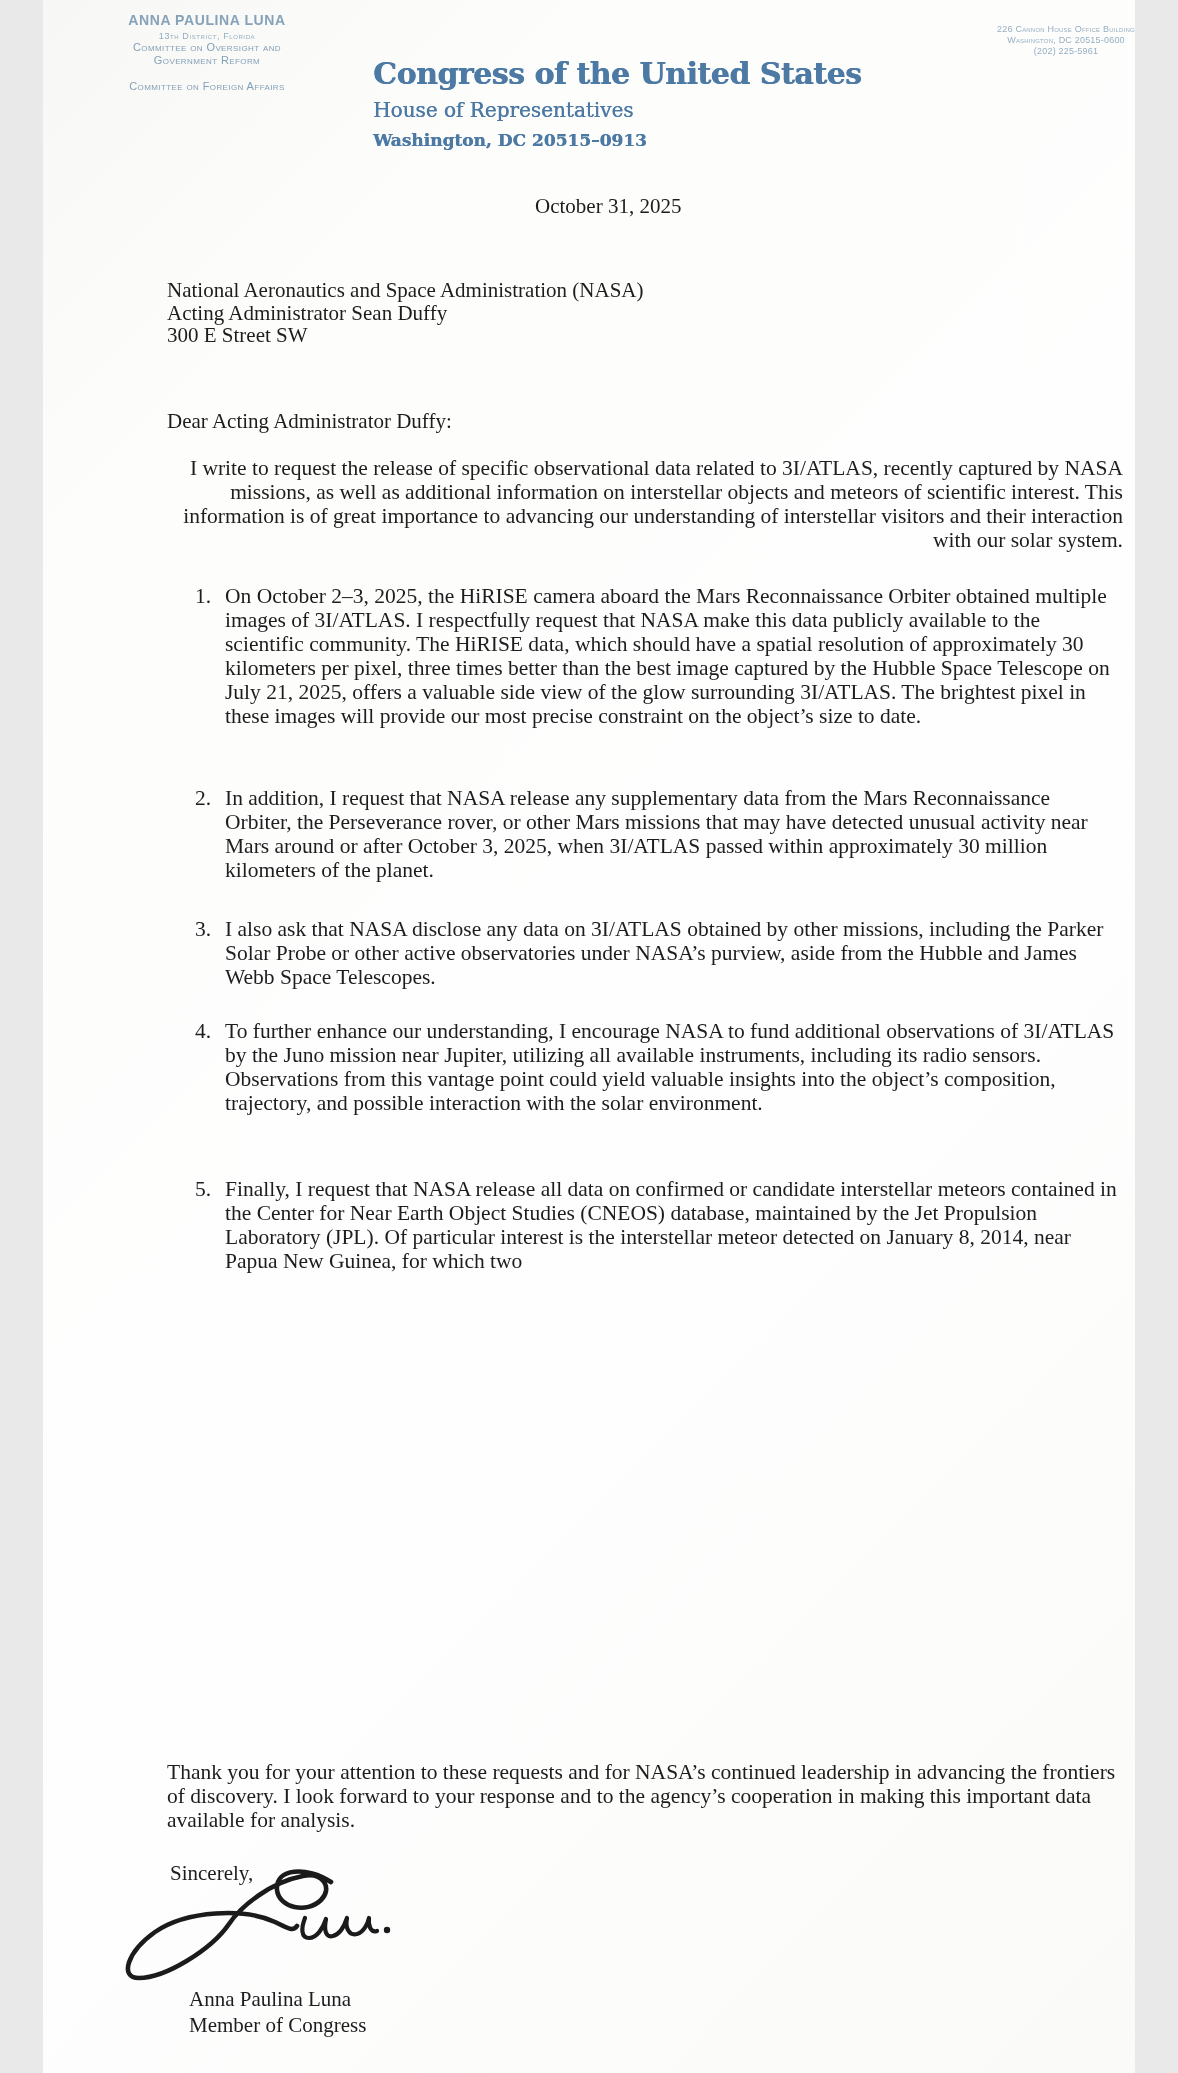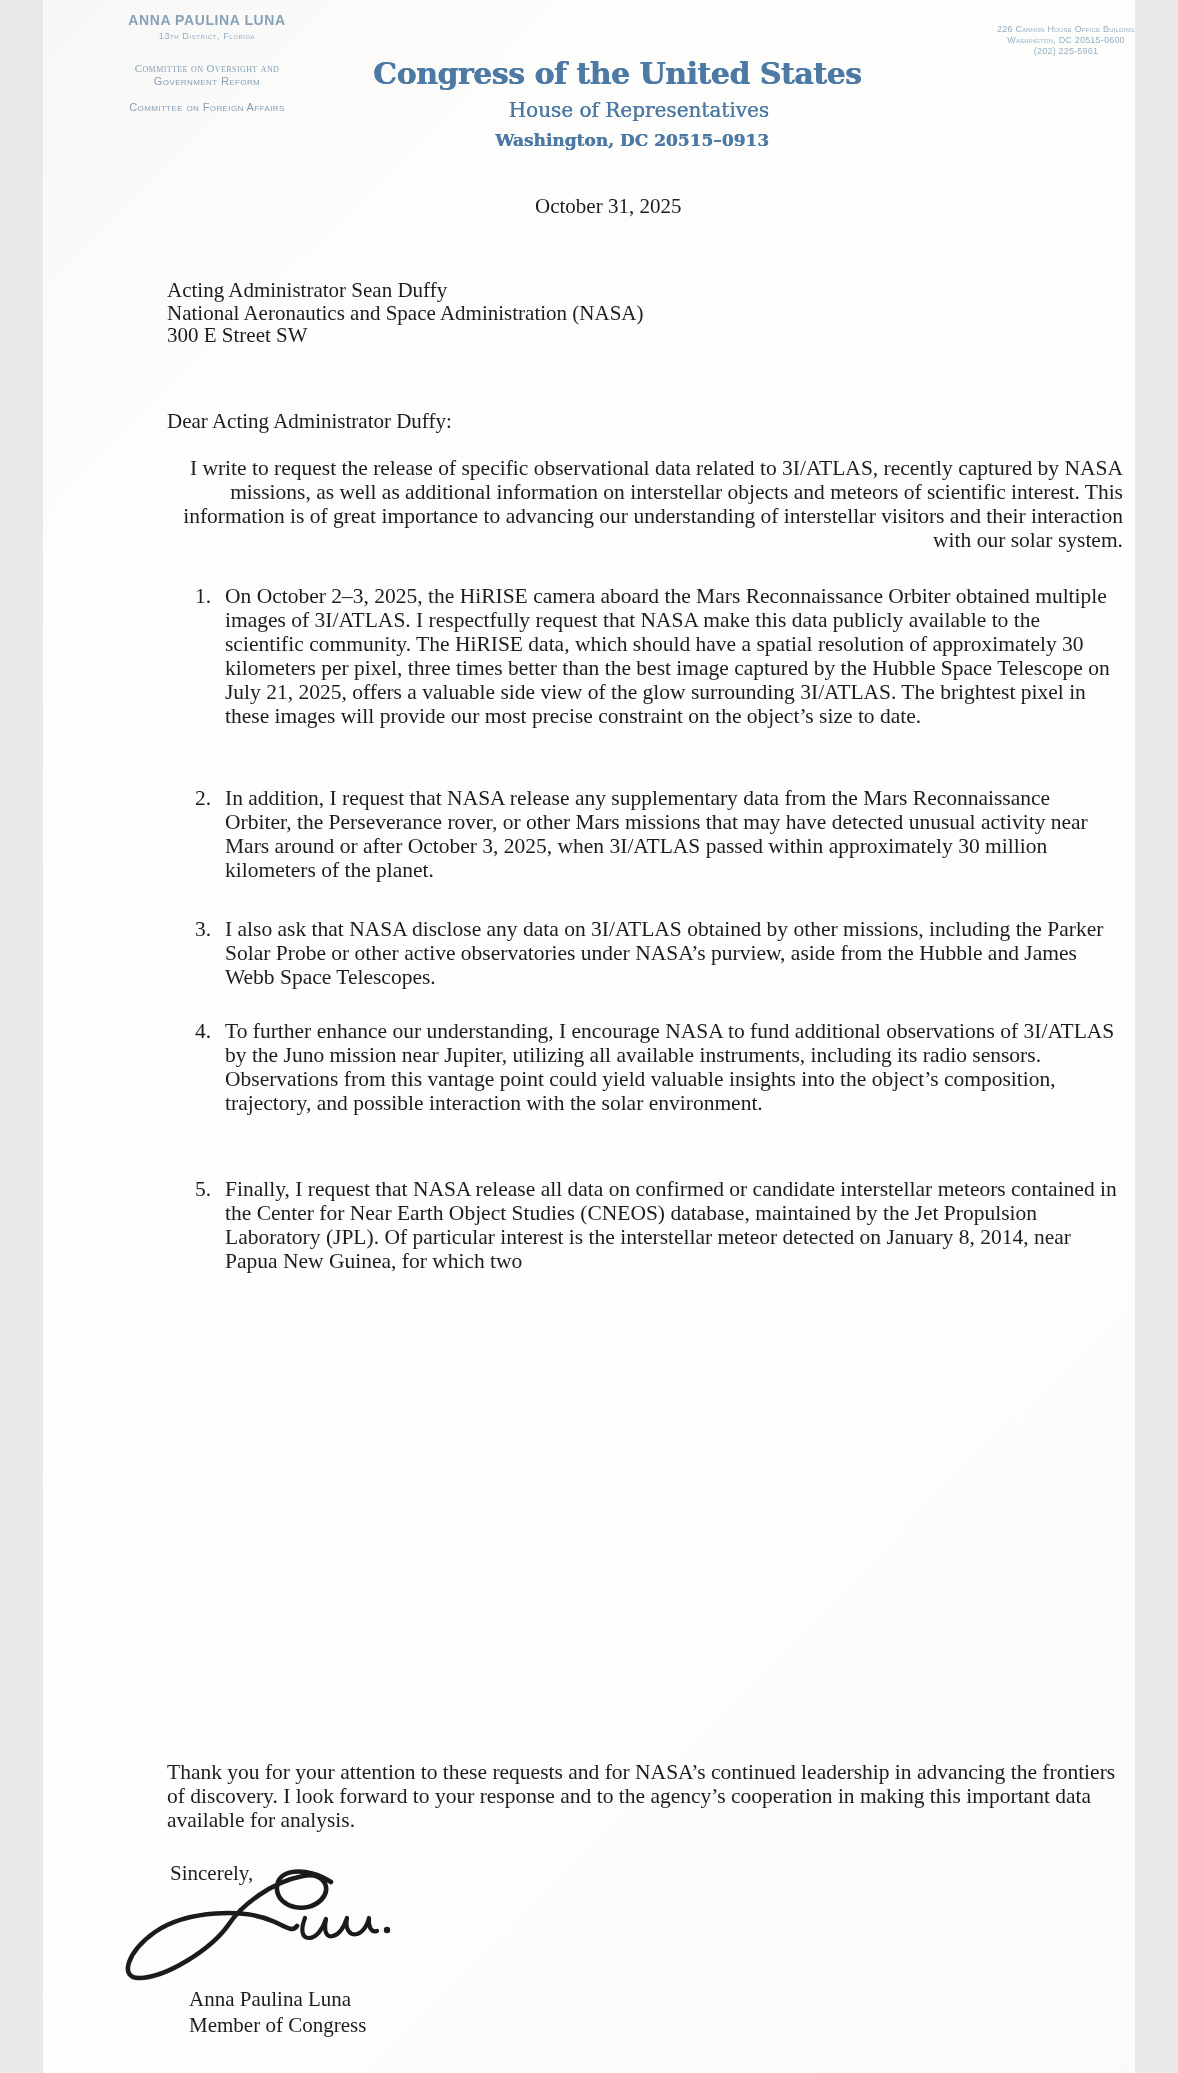--- a/index.html
+++ b/index.html
@@ -16,26 +16,26 @@
   
   .lh-left{
     position:absolute;left:40px;top:12px;width:248px;
     text-align:center;
     font-family:"Liberation Sans",sans-serif;
     color:#8aa6bc;
   }
   .lh-left .name{font-size:14px;font-weight:bold;letter-spacing:.6px;color:#86a2b9;}
   .lh-left .district{font-size:9px;font-variant:small-caps;letter-spacing:.6px;margin-top:3px;color:#93aec2;}
   .lh-left .committee{font-size:11px;font-variant:small-caps;letter-spacing:.4px;line-height:13px;color:#84a0b7;}
-  .lh-left .committee.first{margin-top:21px;font-family:Liberation Serif, serif;}
+  .lh-left .committee.first{}
   .lh-left .committee.second{margin-top:13px;}
 
   .lh-center{
     position:absolute;left:330px;top:56px;width:396px;
-    text-align:right;color:#4d7aa4;
+    text-align:left;color:#4d7aa4;
   }
   .lh-center .congress{
     font-family:"DejaVu Serif",serif;font-size:30px;font-weight:bold;
     letter-spacing:-0.5px;
     text-shadow:0.6px 0 currentColor;
     white-space:nowrap;
   }
   .lh-center .house{
     font-family:"DejaVu Serif",serif;font-size:20px;font-weight:normal;
     margin-top:7px;text-shadow:0.4px 0 currentColor;white-space:nowrap;
@@ -97,22 +97,22 @@
 
   <div class="lh-right">
     <div>226 Cannon House Office Building</div>
     <div>Washington, DC 20515-0600</div>
     <div>(202) 225-5961</div>
   </div>
 
   <div class="date">October 31, 2025</div>
 
   <div class="recipient">
+    <div>National Aeronautics and Space Administration (NASA)</div>
     <div>Acting Administrator Sean Duffy</div>
-    <div>National Aeronautics and Space Administration (NASA)</div>
     <div>300 E Street SW</div>
   </div>
 
   <div class="salutation">Dear Acting Administrator Duffy:</div>
 
   <div class="intro body-text">I write to request the release of specific observational data related to 3I/ATLAS, recently captured by NASA missions, as well as additional information on interstellar objects and meteors of scientific interest. This information is of great importance to advancing our understanding of interstellar visitors and their interaction with our solar system.</div>
 
   <div class="list-item item-1">
     <span class="num">1.</span>
     <div class="txt">On October 2–3, 2025, the HiRISE camera aboard the Mars Reconnaissance Orbiter obtained multiple images of 3I/ATLAS. I respectfully request that NASA make this data publicly available to the scientific community. The HiRISE data, which should have a spatial resolution of approximately 30 kilometers per pixel, three times better than the best image captured by the Hubble Space Telescope on July 21, 2025, offers a valuable side view of the glow surrounding 3I/ATLAS. The brightest pixel in these images will provide our most precise constraint on the object’s size to date.</div>

